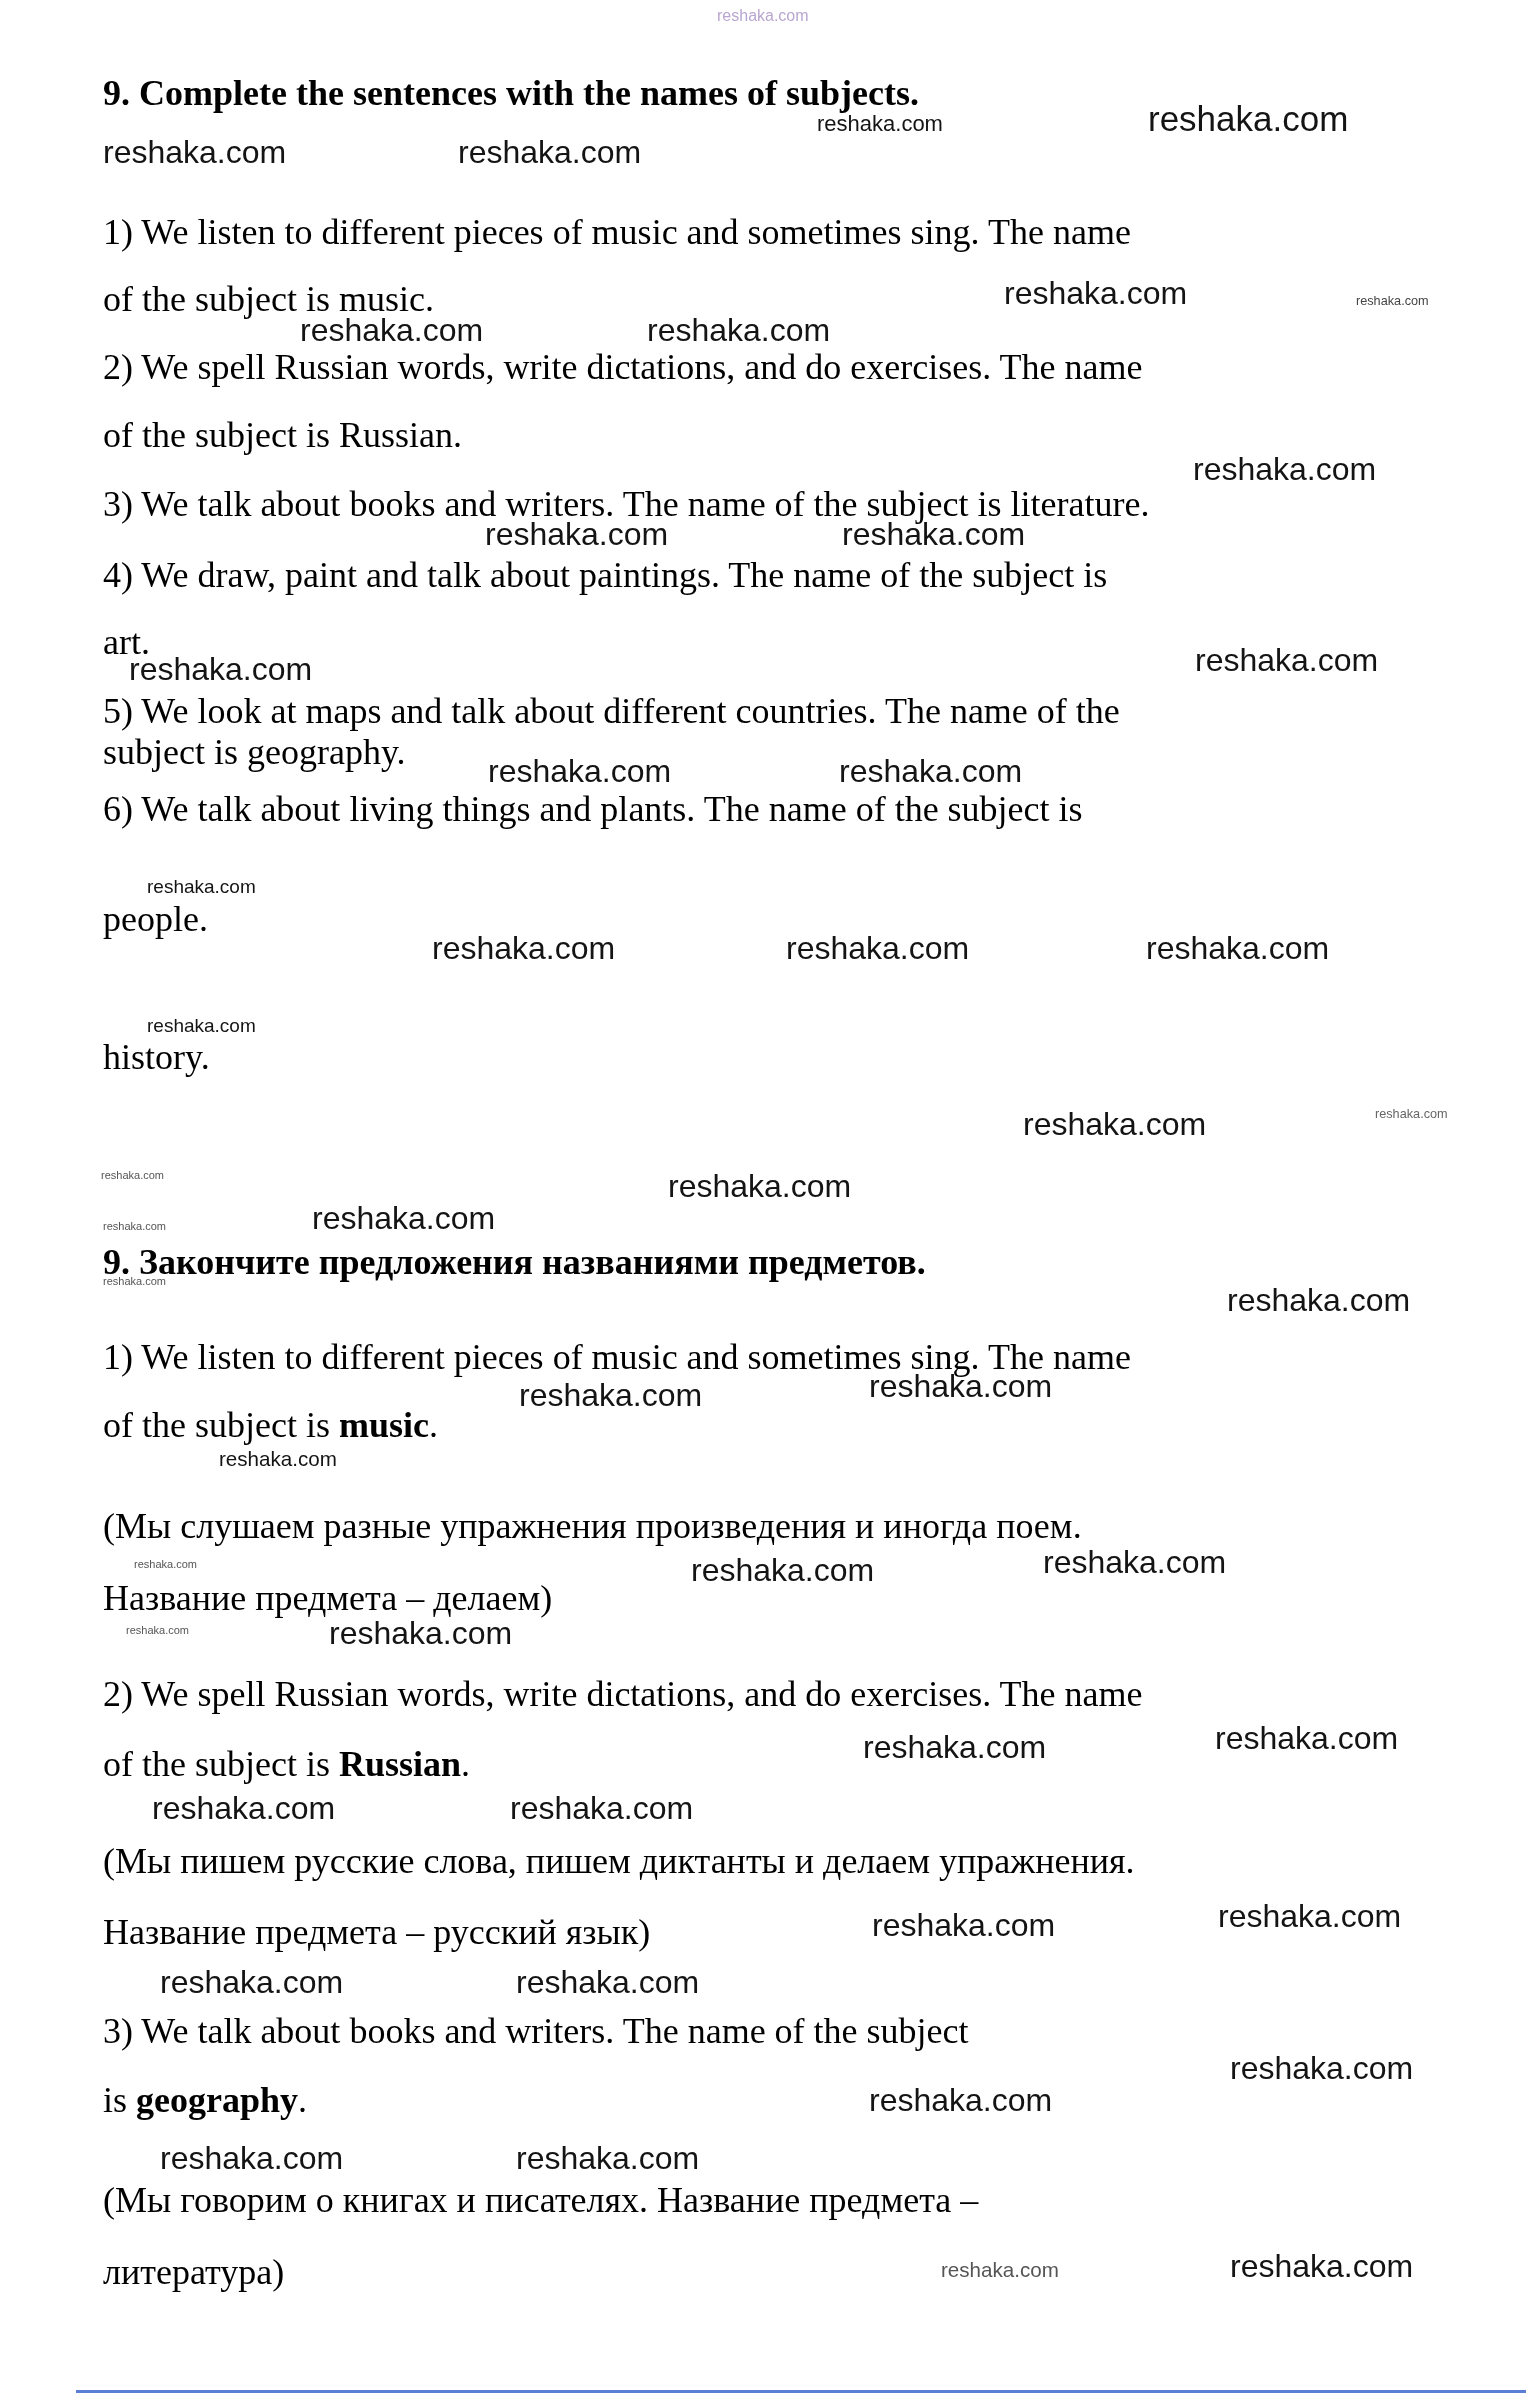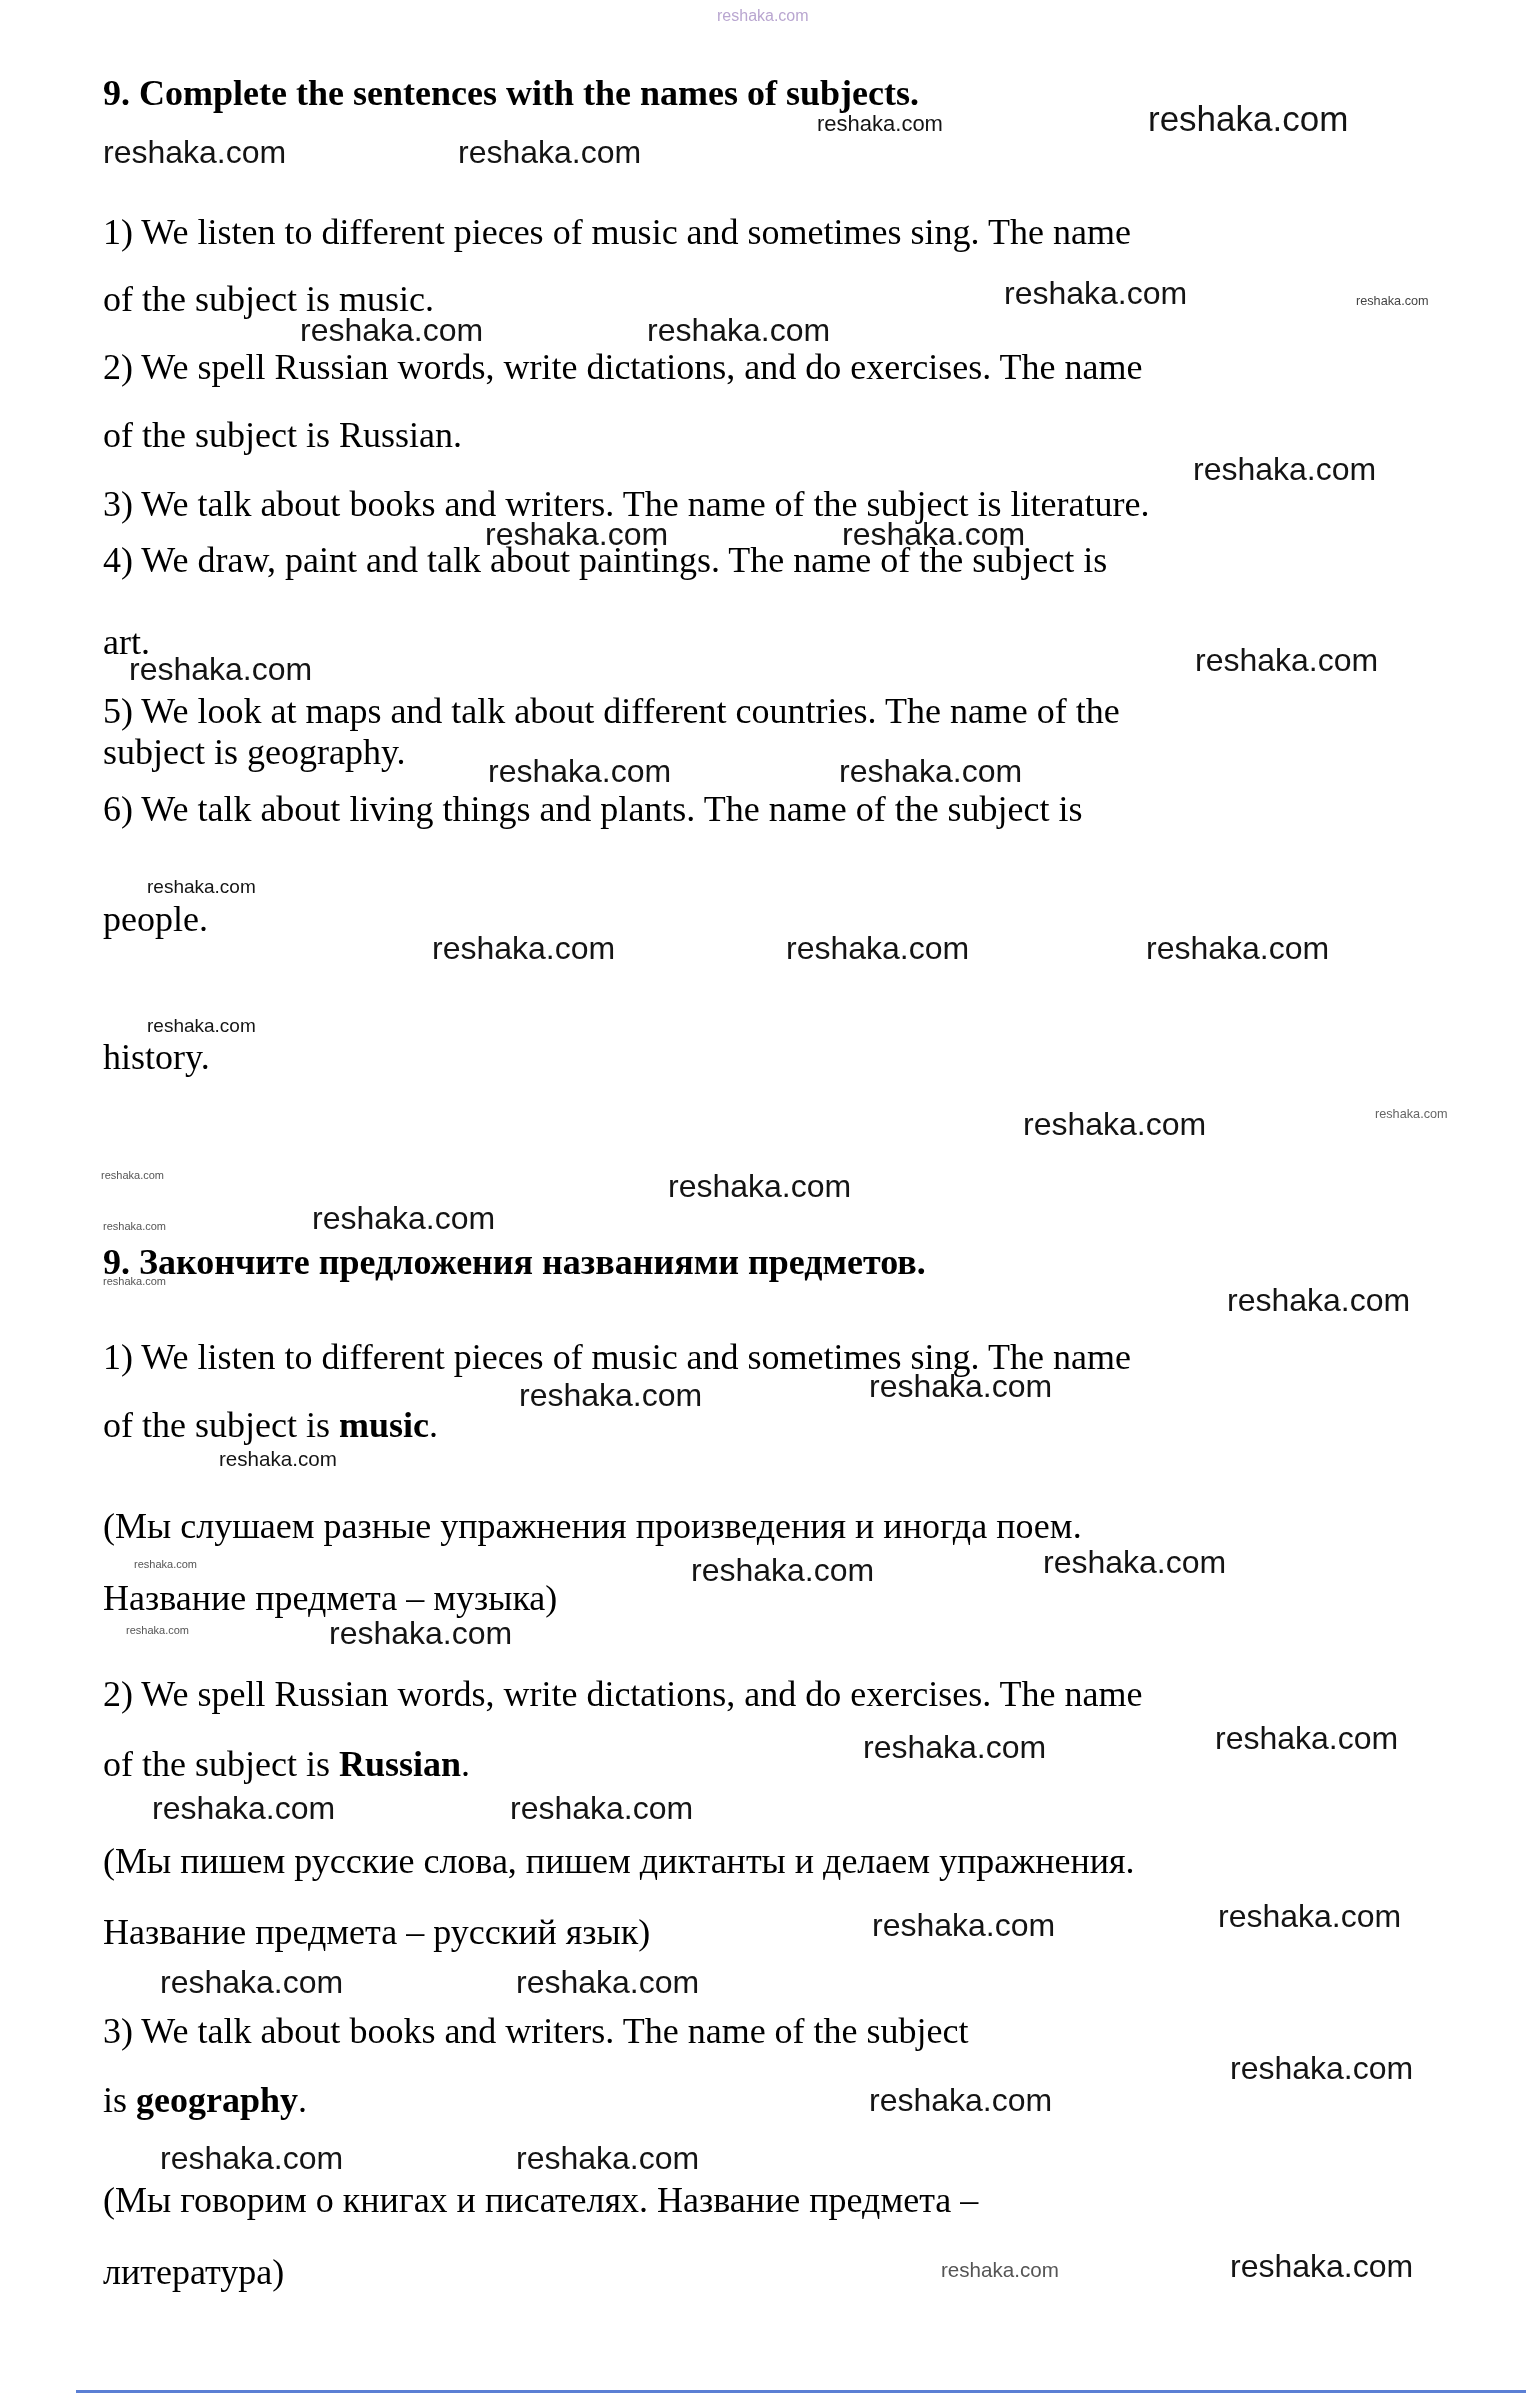--- a/index.html
+++ b/index.html
@@ -41,34 +41,34 @@
 
 <div id="page" style="background: rgb(255, 255, 255);">
 
   <div class="line title" style="top:73px">9. Complete the sentences with the names of subjects.</div>
 
   <div class="line" style="top:212px">1) We listen to different pieces of music and sometimes sing. The name</div>
   <div class="line" style="top:279px">of the subject is music.</div>
   <div class="line" style="top:347px">2) We spell Russian words, write dictations, and do exercises. The name</div>
   <div class="line" style="top:415px">of the subject is Russian.</div>
   <div class="line" style="top:484px">3) We talk about books and writers. The name of the subject is literature.</div>
-  <div class="line" style="top:540px">4) We draw, paint and talk about paintings. The name of the subject is</div>
+  <div class="line" style="top:555px">4) We draw, paint and talk about paintings. The name of the subject is</div>
   <div class="line" style="top:622px">art.</div>
   <div class="line" style="top:691px">5) We look at maps and talk about different countries. The name of the</div>
   <div class="line" style="top:732px">subject is geography.</div>
   <div class="line" style="top:789px">6) We talk about living things and plants. The name of the subject is</div>
   <div class="line" style="top:899px">people.</div>
   <div class="line" style="top:1037px">history.</div>
 
   <div class="line title" style="top:1242px">9. Закончите предложения названиями предметов.</div>
 
   <div class="line" style="top:1337px">1) We listen to different pieces of music and sometimes sing. The name</div>
   <div class="line" style="top:1405px"><span>of the subject is </span><b>music</b><span>.</span></div>
   <div class="line" style="top:1506px">(Мы слушаем разные упражнения произведения и иногда поем.</div>
-  <div class="line" style="top:1578px">Название предмета – музыка)</div>
+  <div class="line" style="top:1578px">Название предмета – делаем)</div>
 
   <div class="line" style="top:1674px">2) We spell Russian words, write dictations, and do exercises. The name</div>
   <div class="line" style="top:1744px"><span>of the subject is </span><b>Russian</b><span>.</span></div>
   <div class="line" style="top:1841px">(Мы пишем русские слова, пишем диктанты и делаем упражнения.</div>
   <div class="line" style="top:1912px">Название предмета – русский язык)</div>
 
   <div class="line" style="top:2011px">3) We talk about books and writers. The name of the subject</div>
   <div class="line" style="top:2080px"><span>is </span><b>geography</b><span>.</span></div>
   <div class="line" style="top:2180px">(Мы говорим о книгах и писателях. Название предмета –</div>
   <div class="line" style="top:2252px">литература)</div>

